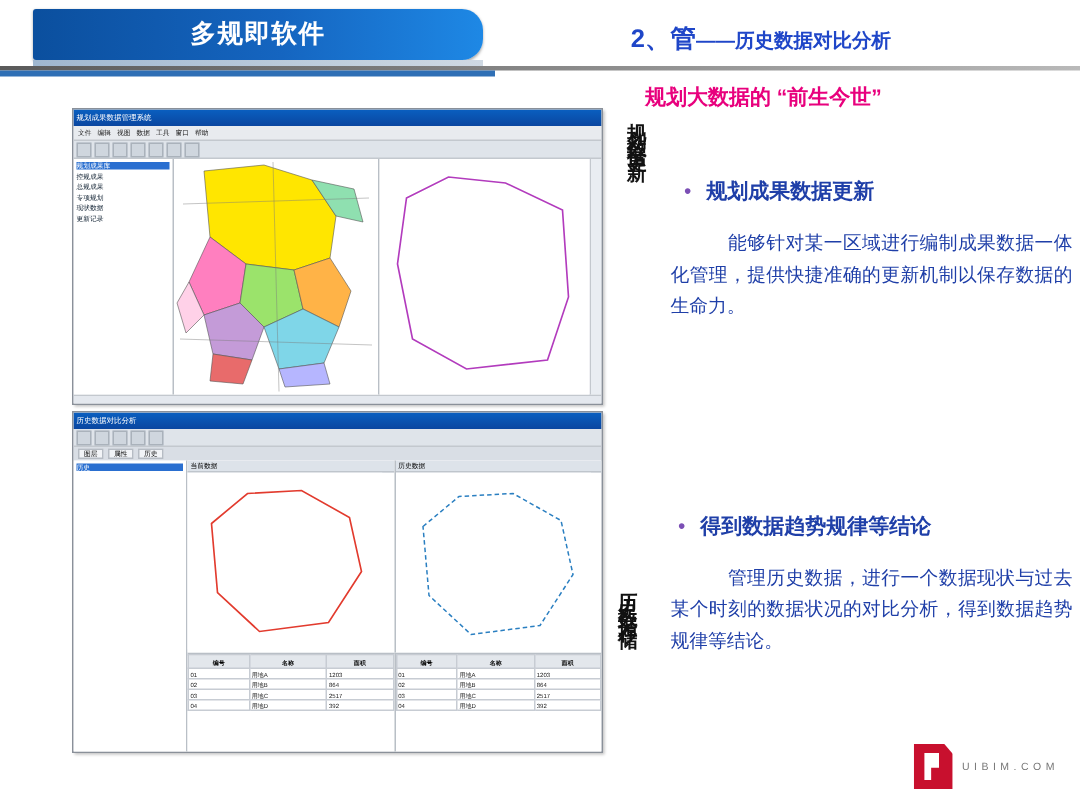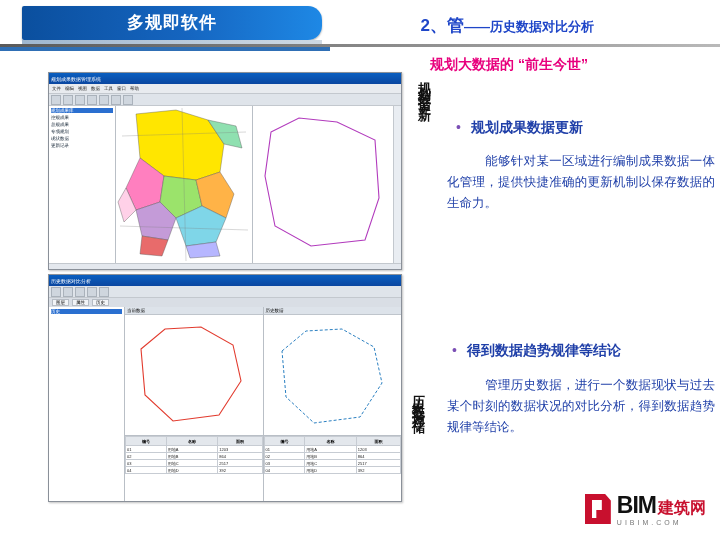--- a/index.html
+++ b/index.html
@@ -141,21 +141,21 @@
 </div>
 <div class="hdr-rule"></div>
 <div class="hdr-rule2"></div>
 
 <div class="headline">规划大数据的 “前生今世”</div>
 
 <div class="bullet-row" style="left:456px;top:118px;">
   <span class="bullet-dot">•</span>
   <span class="bullet-title">规划成果数据更新</span>
 </div>
-<div class="para" style="left:447px;top:152px;font-family:Liberation Mono, monospace;"><span class="ind"></span><span>能够针对某一区域进行编制成果数据一体化管理，提供快捷准确的更新机制以保存数据的生命力。</span></div>
+<div class="para" style="left:447px;top:152px;"><span class="ind"></span><span>能够针对某一区域进行编制成果数据一体化管理，提供快捷准确的更新机制以保存数据的生命力。</span></div>
 
 <div class="bullet-row" style="left:452px;top:341px;">
   <span class="bullet-dot">•</span>
   <span class="bullet-title">得到数据趋势规律等结论</span>
 </div>
 <div class="para" style="left:447px;top:375px;"><span class="ind"></span><span>管理历史数据，进行一个数据现状与过去某个时刻的数据状况的对比分析，得到数据趋势规律等结论。</span></div>
 
 <div class="vlabel" style="left:415px;top:72px;height:150px;">规划数据更新</div>
 <div class="vlabel" style="left:409px;top:385px;height:125px;">历史数据存储</div>
 
@@ -324,19 +324,15 @@
             </table>
         </div>
       </div>
     </div>
   </div>
 </div>
 
 <div class="logo">
   <div class="mark"></div>
   <div>
-    <div style="display:flex;align-items:baseline;">
-      <span class="bim">BIM</span>
-      <span class="cn">建筑网</span>
-    </div>
     <div class="dom">UIBIM.COM</div>
   </div>
 </div>
 
 </body></html>

